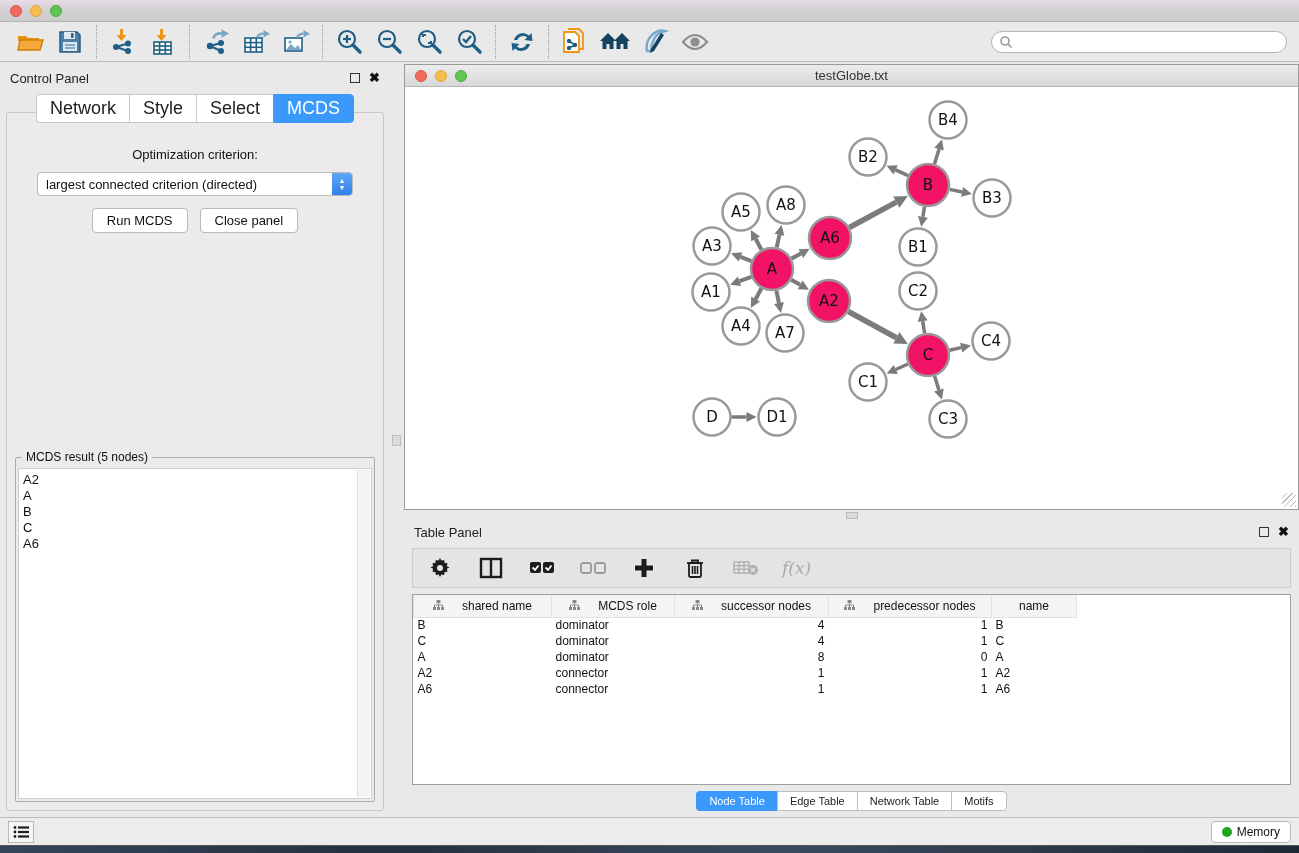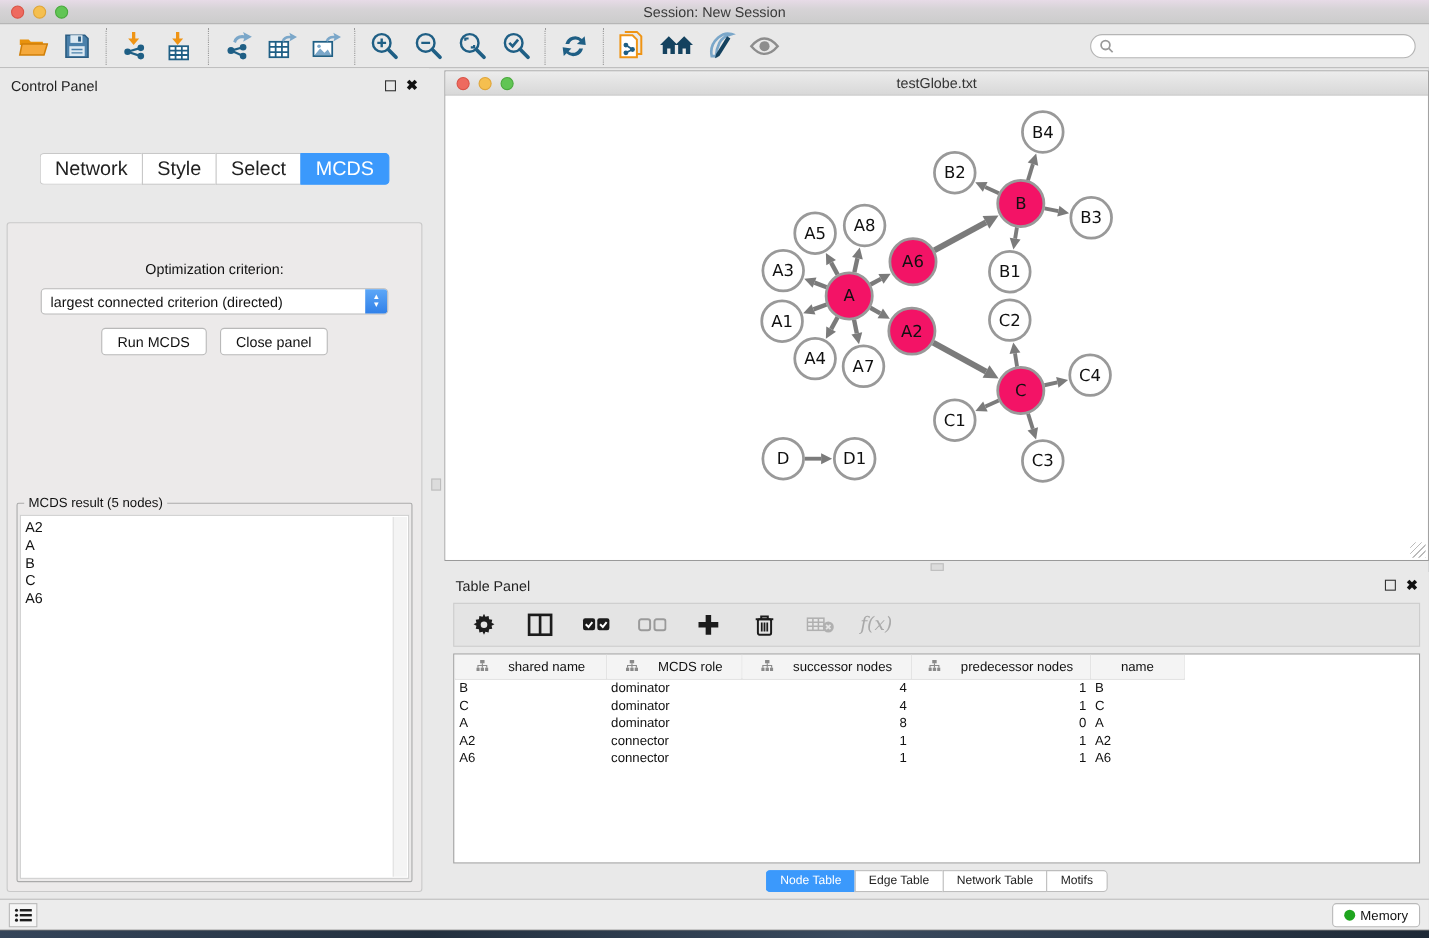--- a/index.html
+++ b/index.html
@@ -21,21 +21,21 @@
   .tsep { width:1px; height:34px; border-left:1px dotted #9a9a9a; margin:0 6px; }
   .search-wrap { margin-left:auto; margin-right:12px; }
   .search-box { width:296px; height:22px; border:1px solid #b5b5b5; border-radius:11px; background:#fff; display:flex; align-items:center; padding-left:7px; }
   .search-box svg { flex:0 0 auto; }
   .search-input { border:none; outline:none; flex:1; height:18px; font-size:12px; background:transparent; padding-left:4px; }
 
   
   .mainrow { flex:1; display:flex; min-height:0; }
 
   
-  .cpanel { width:390px; flex:0 0 auto; background:#e9e9e9; display:flex; flex-direction:column; padding:4px 0 6px 0;gap:45px; }
+  .cpanel { width:390px; flex:0 0 auto; background:#e9e9e9; display:flex; flex-direction:column; padding:4px 0 6px 0; }
   .panel-head { height:24px; display:flex; align-items:center; padding:0 10px; flex:0 0 auto; }
   .panel-title { font-size:13px; color:#222; }
   .panel-head-btns { margin-left:auto; display:flex; gap:9px; align-items:center; }
   .float-ico { width:10px; height:10px; border:1.5px solid #333; background:transparent; }
   .close-ico { font-size:13px; font-weight:bold; color:#111; line-height:10px; }
   .cp-tabs { display:flex; justify-content:center; margin:4px 0 0 0; position:relative; z-index:2; }
   .cp-tab { font-size:18px; padding:3px 13px; background:#fff; border:1px solid #c8c8c8; border-right:none; color:#222; }
   .cp-tab:first-child { border-radius:4px 0 0 4px; }
   .cp-tab:last-child { border-radius:0 4px 4px 0; border-right:1px solid #c8c8c8; }
   .cp-tab.active { background:#3b99fc; color:#fff; border-color:#3b99fc; }
@@ -103,21 +103,20 @@
 <body>
 
 <div class="app">
 
   <div class="titlebar">
     <div class="lights">
       <div class="light red"></div>
       <div class="light yellow"></div>
       <div class="light green"></div>
     </div>
-    <div class="titlebar-title">Session: New Session</div>
   </div>
 
   <div class="toolbar">
     <div class="tbtn">
       <svg class="icon" width="28" height="24" viewBox="0 0 28 24">
           <path d="M2 6 h8 l2 2 h11 v3 h-21 z" fill="#e8920d"></path>
           <path d="M4 10 h23 l-3 10 h-22 z" fill="#f5a93c" stroke="#d07f08" stroke-width="1.4"></path>
         </svg>
     </div>
     <div class="tbtn">

